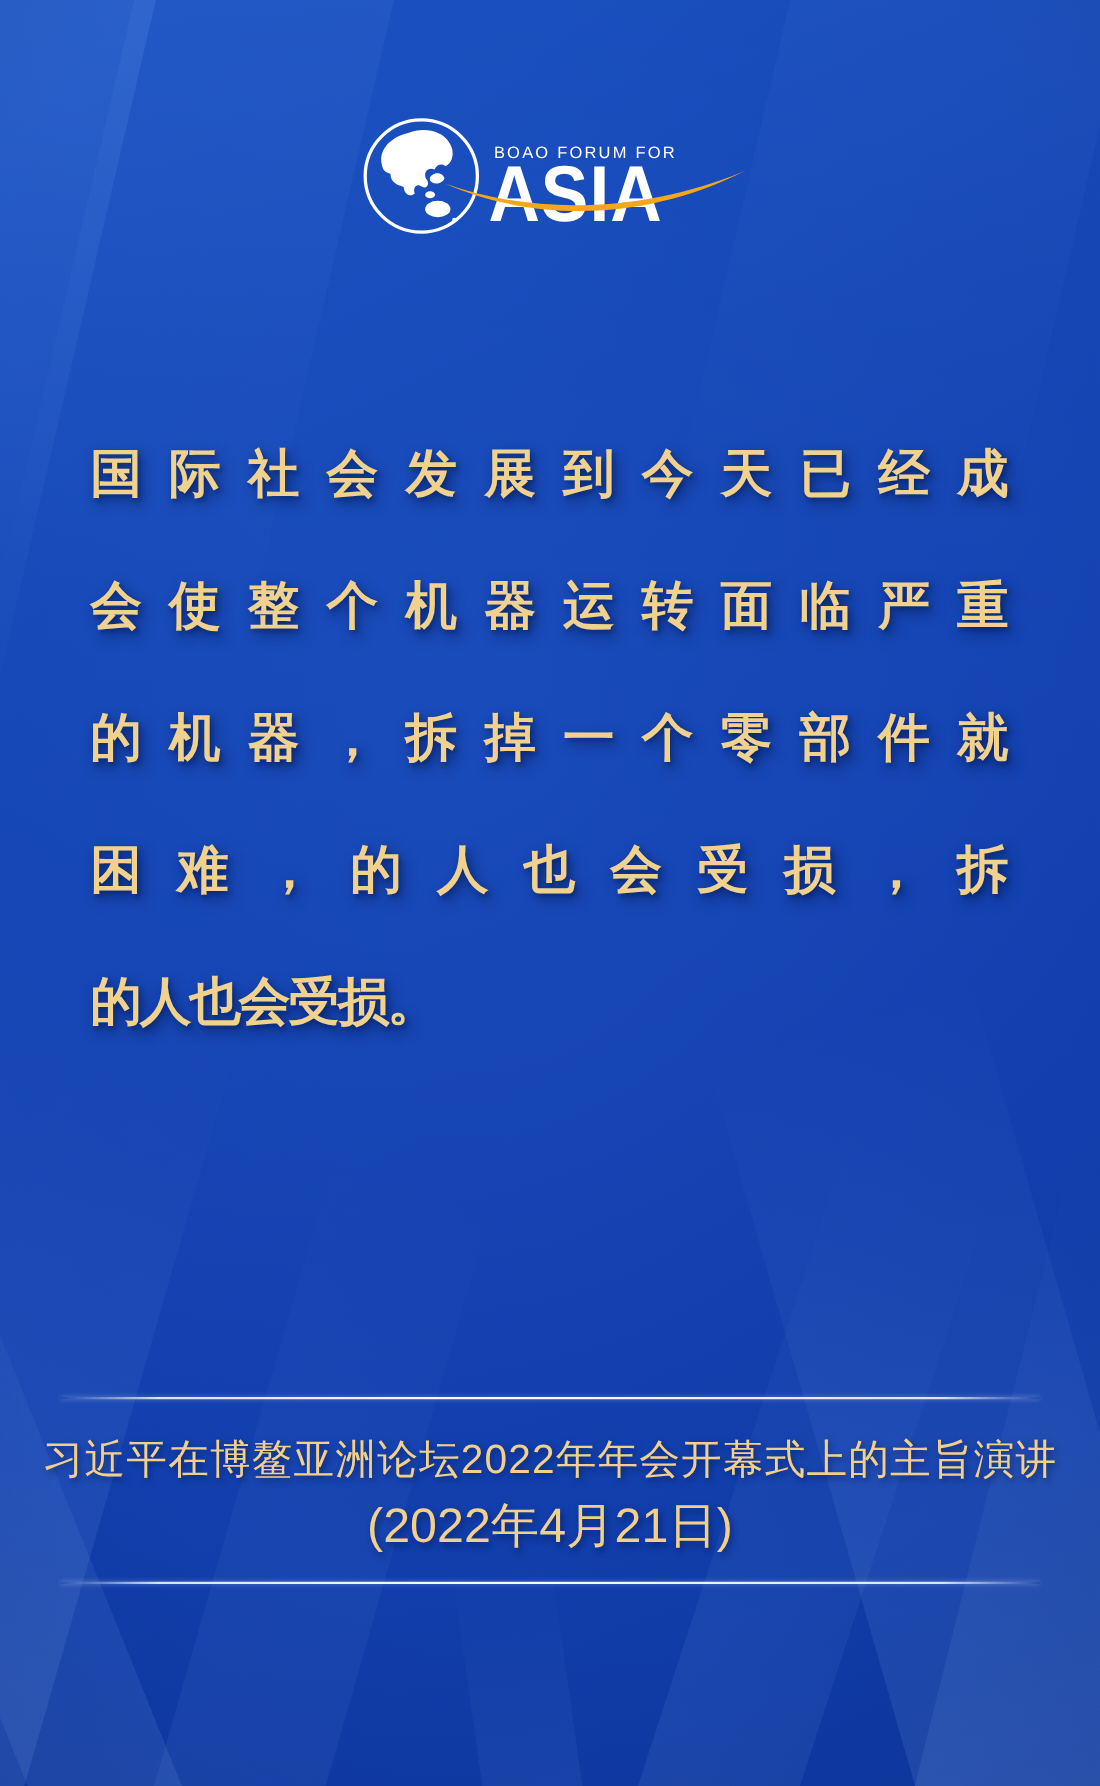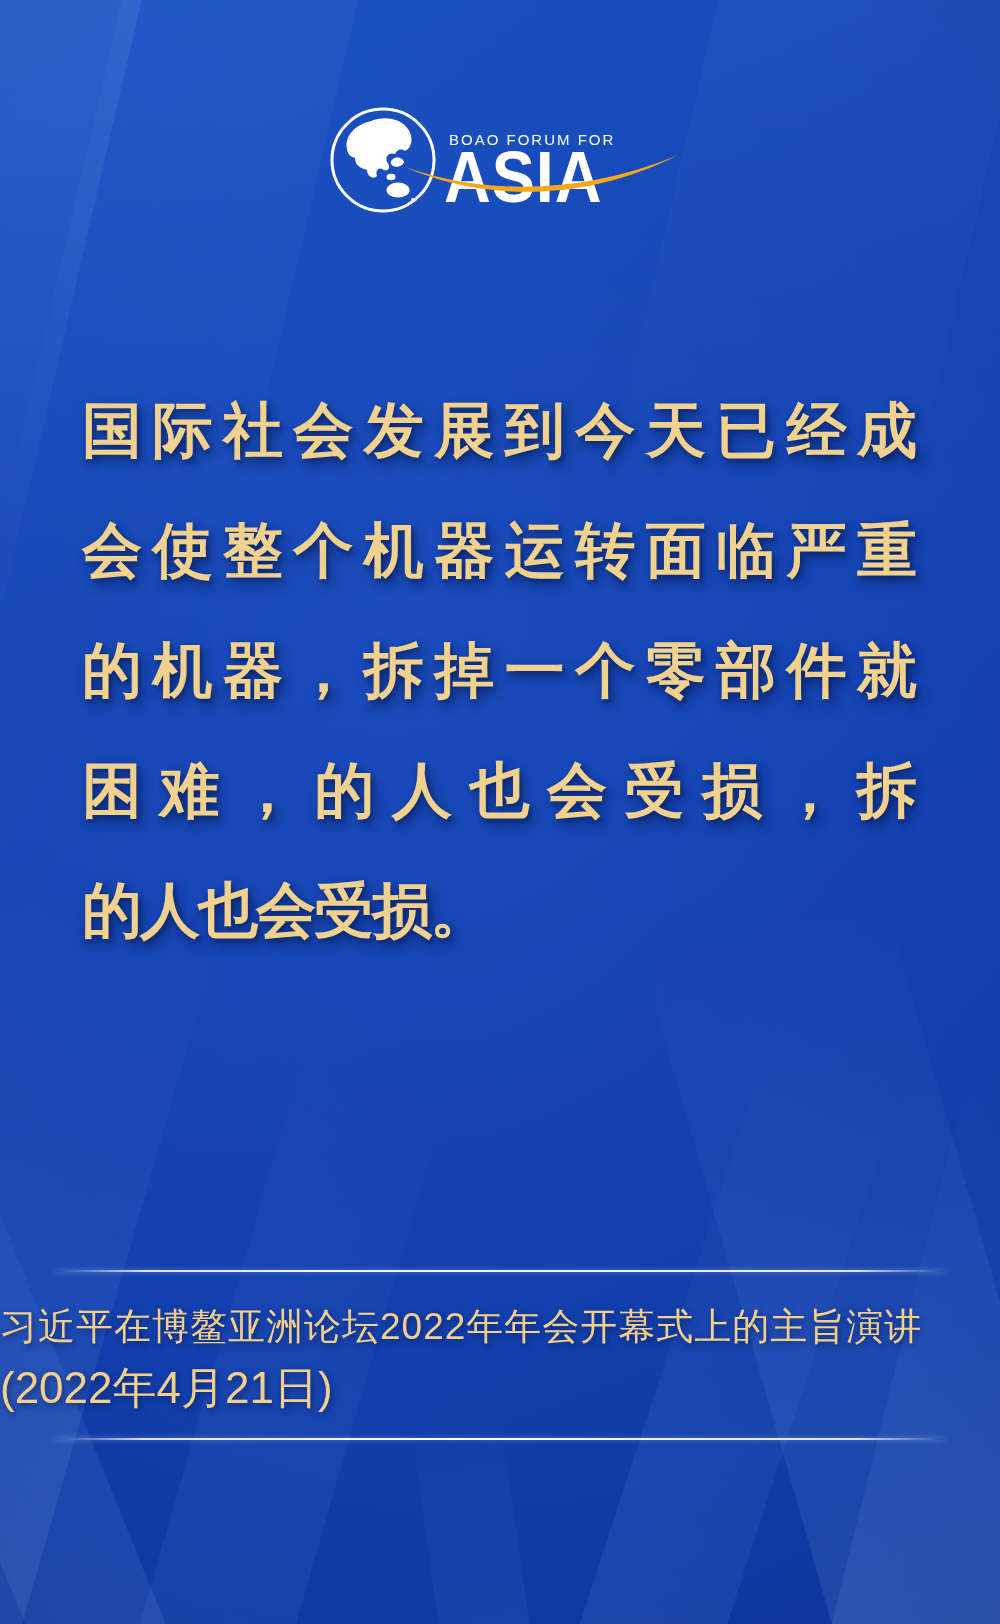--- a/index.html
+++ b/index.html
@@ -43,34 +43,34 @@
   .logo-top-text{position:absolute;left:449px;top:131px;
       font-size:15px;letter-spacing:2px;font-weight:500;color:#ffffff;white-space:nowrap;}
   .logo-main-text{position:absolute;left:444px;top:142px;
       font-size:72px;font-weight:700;color:#ffffff;line-height:70px;letter-spacing:1px;
       transform:scaleX(.90);transform-origin:left top;white-space:nowrap;}
   .swoosh{position:absolute;left:320px;top:140px;width:400px;height:80px;z-index:3;}
 
   
   .quote{position:absolute;left:82px;top:371px;width:833px;
       font-family:"Liberation Serif","DejaVu Serif",serif;
-      font-weight:700;color:#f0d18e;font-size:60px;}
+      font-weight:700;color:#f0d18e;font-size:47px;}
   .quote-line{height:120px;line-height:120px;letter-spacing:-2px;
       text-align:justify;text-align-last:justify;white-space:nowrap;
       text-shadow:4px 6px 12px rgba(4,20,70,.6),2px 3px 4px rgba(4,20,70,.35);}
   .quote-line.last{text-align-last:left;}
 
   
   .divider{position:absolute;left:55px;width:890px;height:2px;border-radius:2px;
       background:linear-gradient(90deg,rgba(255,255,255,0) 0%,rgba(255,255,255,.85) 10%,
                  #ffffff 45%,rgba(255,255,255,.85) 90%,rgba(255,255,255,0) 100%);
       box-shadow:0 0 5px rgba(255,255,255,.35);}
   .divider-top{top:1270px;}
   .divider-bottom{top:1438px;}
-  .attribution{position:absolute;left:0;top:1304px;width:100%;text-align:left;color:#f2d08c;}
+  .attribution{position:absolute;left:0;top:1304px;width:100%;text-align:center;color:#f2d08c;}
   .attribution .source{font-size:37px;font-weight:500;line-height:46px;letter-spacing:1px;
       text-shadow:2px 3px 6px rgba(4,20,70,.55);}
   .attribution .date{font-size:44px;font-weight:500;line-height:44px;margin-top:16px;
       text-shadow:2px 3px 6px rgba(4,20,70,.55);}
 
   
   .footer{position:absolute;left:0;top:1500px;width:100%;height:124px;}
 </style>
 </head>
 <body>

